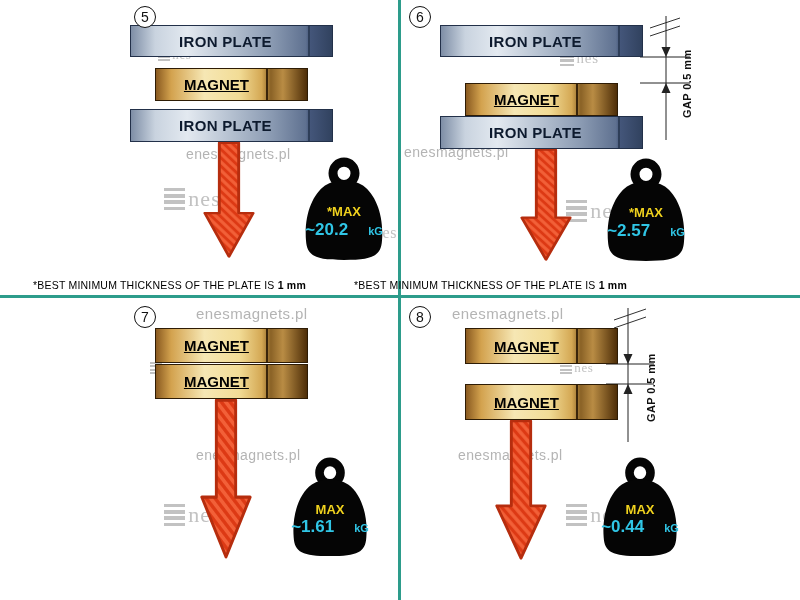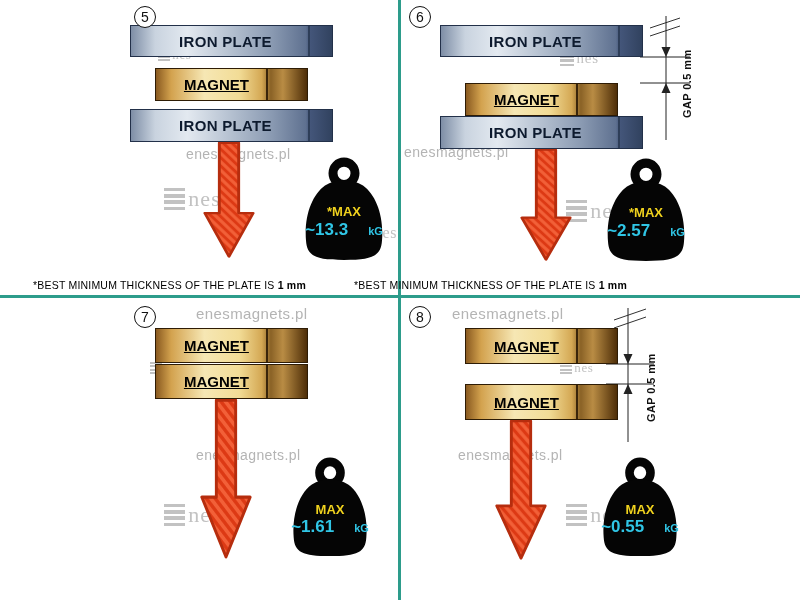--- a/index.html
+++ b/index.html
@@ -168,21 +168,21 @@
     </div>
   <svg class="arrow" style="left:200px;top:142px;width:58px;height:116px" viewBox="0 0 60 150" preserveAspectRatio="none">
     <path d="M20,1 L40,1 L40,92 L55,92 L30,148 L5,92 L20,92 Z" fill="url(#scribble)" stroke="#b62d0e" stroke-width="3" stroke-linejoin="round"></path>
   </svg>
   <div class="kettlebell" style="left:299px;top:157px;width:90px;height:106px">
     <svg viewBox="0 0 90 104" preserveAspectRatio="none">
       <circle cx="45" cy="16" r="11" fill="none" stroke="#050505" stroke-width="9"></circle>
       <path d="M26,28 C13,37 5,58 7,82 C8,97 16,101 45,101 C74,101 82,97 83,82 C85,58 77,37 64,28 C53,21 37,21 26,28 Z" fill="#050505"></path>
     </svg>
     <div class="kb-max">*MAX</div>
-    <div class="kb-value"><span>~13.3</span><span class="kb-unit">kG</span></div>
+    <div class="kb-value"><span>~20.2</span><span class="kb-unit">kG</span></div>
   </div>
   <div class="footnote" style="left:33px;top:279px;width:400px"><span>*BEST MINIMUM THICKNESS OF THE PLATE IS</span> <b>1 mm</b></div>
 
   <div class="num-circle" style="left:409px;top:6px">6</div>
   <div class="bar iron" style="left:440px;top:25px;width:203px;height:32px">
       <span class="bar-label">IRON PLATE</span>
     </div>
   <div class="bar magnet" style="left:465px;top:83px;width:153px;height:33px">
       <span class="bar-label">MAGNET</span>
     </div>
@@ -250,16 +250,16 @@
   <div class="gap-label" style="left:645px;top:336px;height:104px">GAP 0.5 mm</div>
   <svg class="arrow" style="left:492px;top:420px;width:58px;height:140px" viewBox="0 0 60 150" preserveAspectRatio="none">
     <path d="M20,1 L40,1 L40,92 L55,92 L30,148 L5,92 L20,92 Z" fill="url(#scribble)" stroke="#b62d0e" stroke-width="3" stroke-linejoin="round"></path>
   </svg>
   <div class="kettlebell" style="left:597px;top:457px;width:86px;height:102px">
     <svg viewBox="0 0 90 104" preserveAspectRatio="none">
       <circle cx="45" cy="16" r="11" fill="none" stroke="#050505" stroke-width="9"></circle>
       <path d="M26,28 C13,37 5,58 7,82 C8,97 16,101 45,101 C74,101 82,97 83,82 C85,58 77,37 64,28 C53,21 37,21 26,28 Z" fill="#050505"></path>
     </svg>
     <div class="kb-max">MAX</div>
-    <div class="kb-value"><span>~0.55</span><span class="kb-unit">kG</span></div>
+    <div class="kb-value"><span>~0.44</span><span class="kb-unit">kG</span></div>
   </div>
 
 </div>
 
 </body></html>

